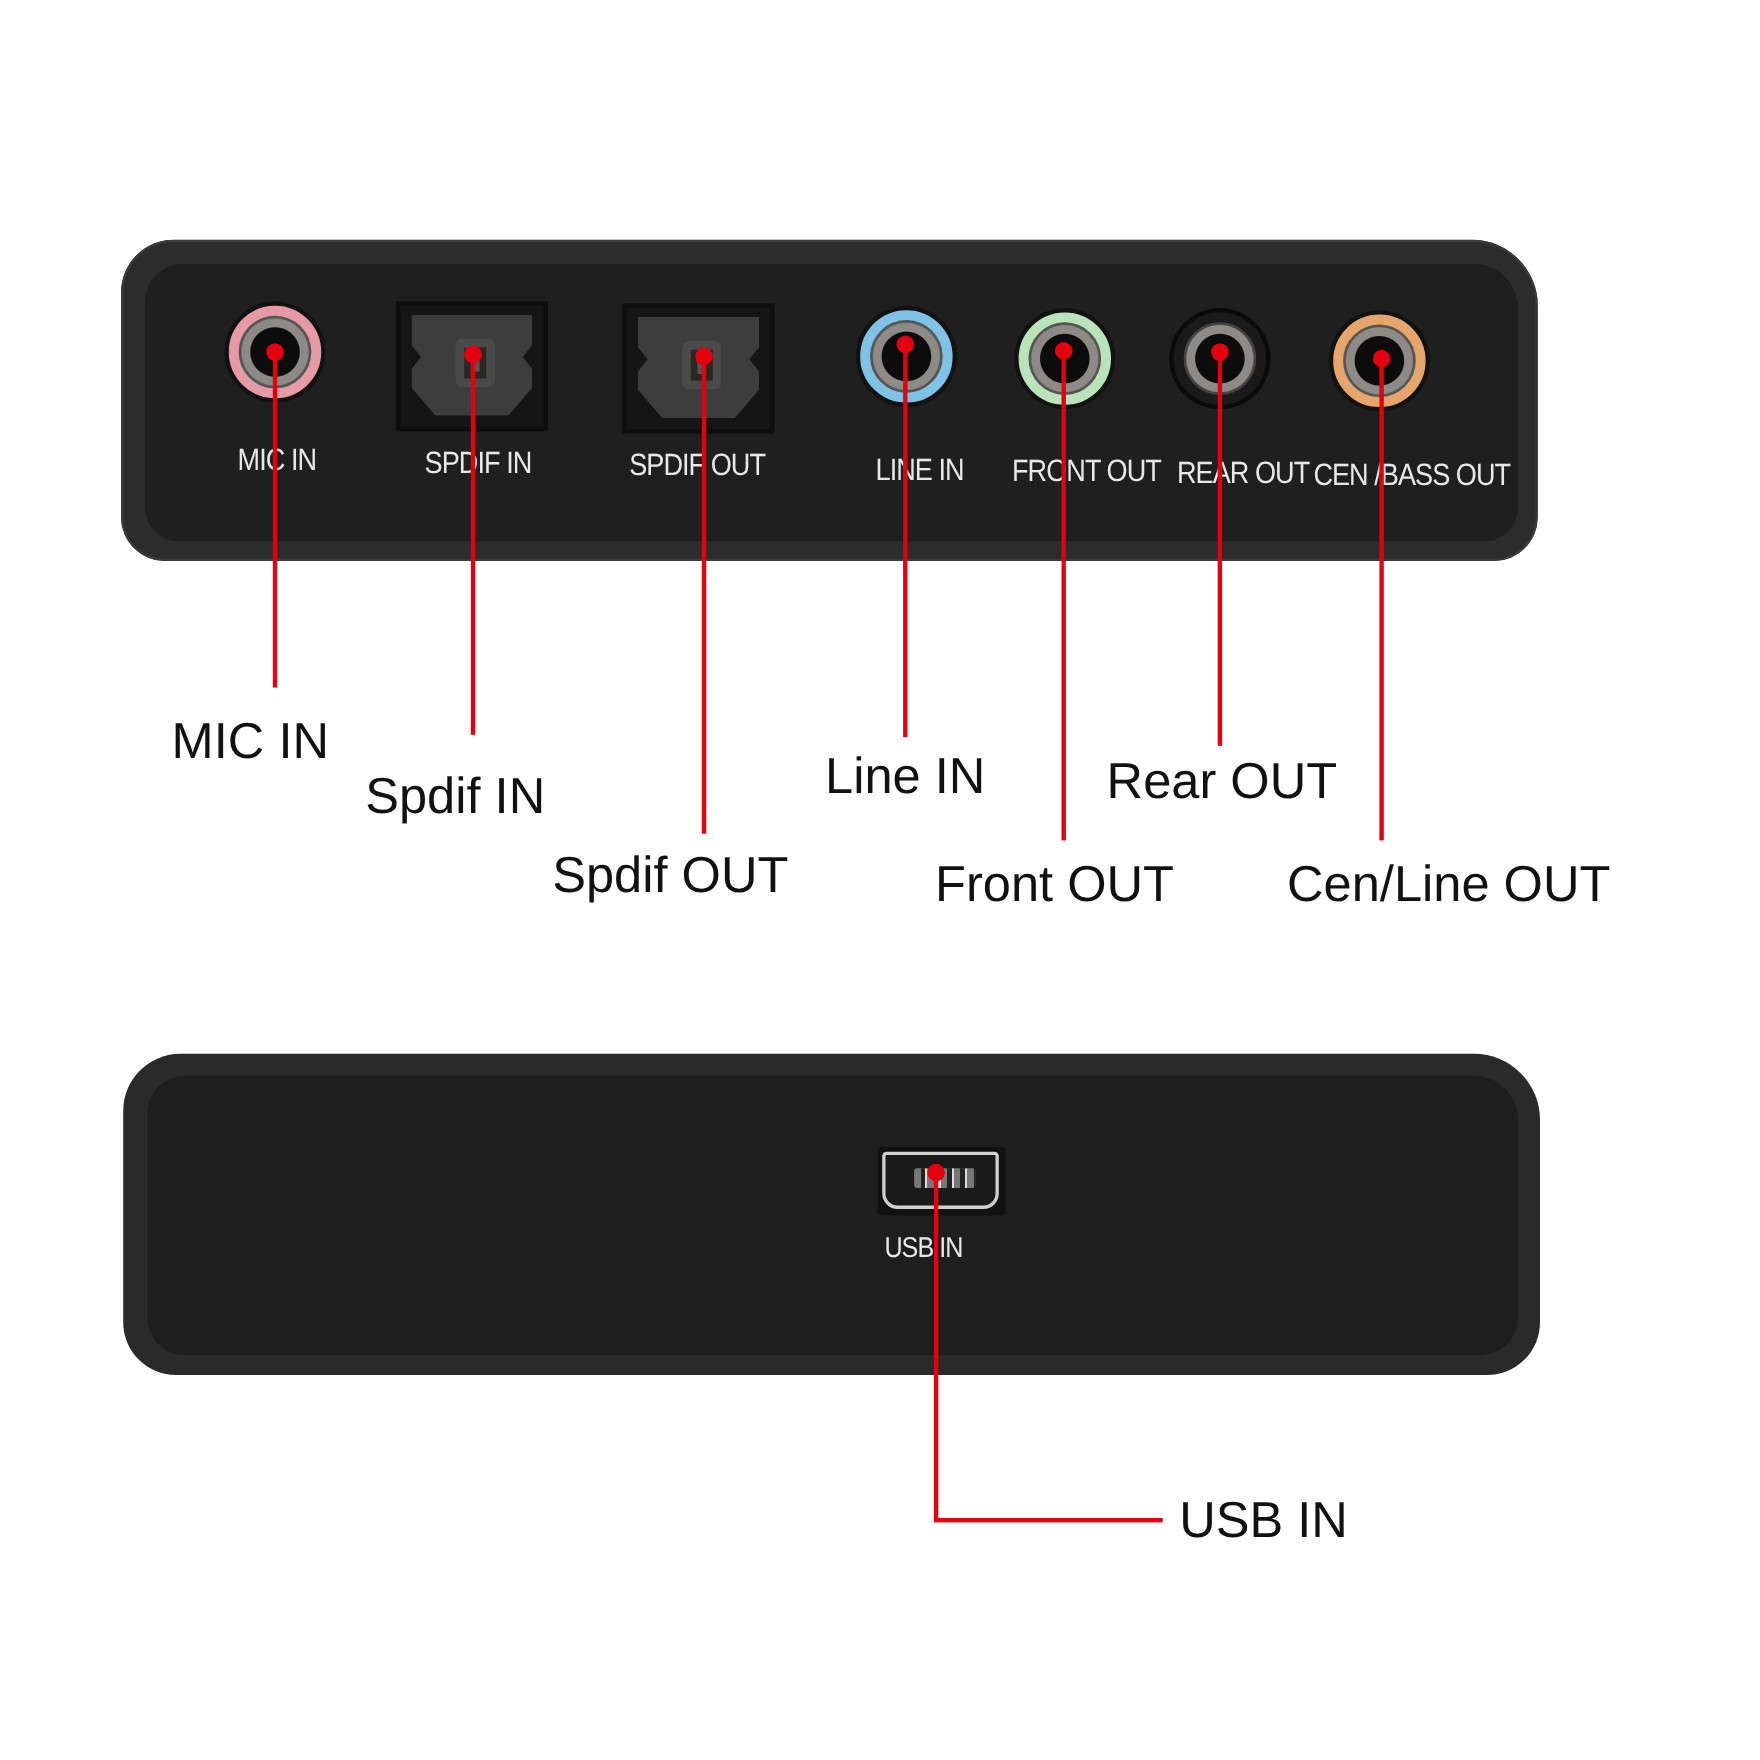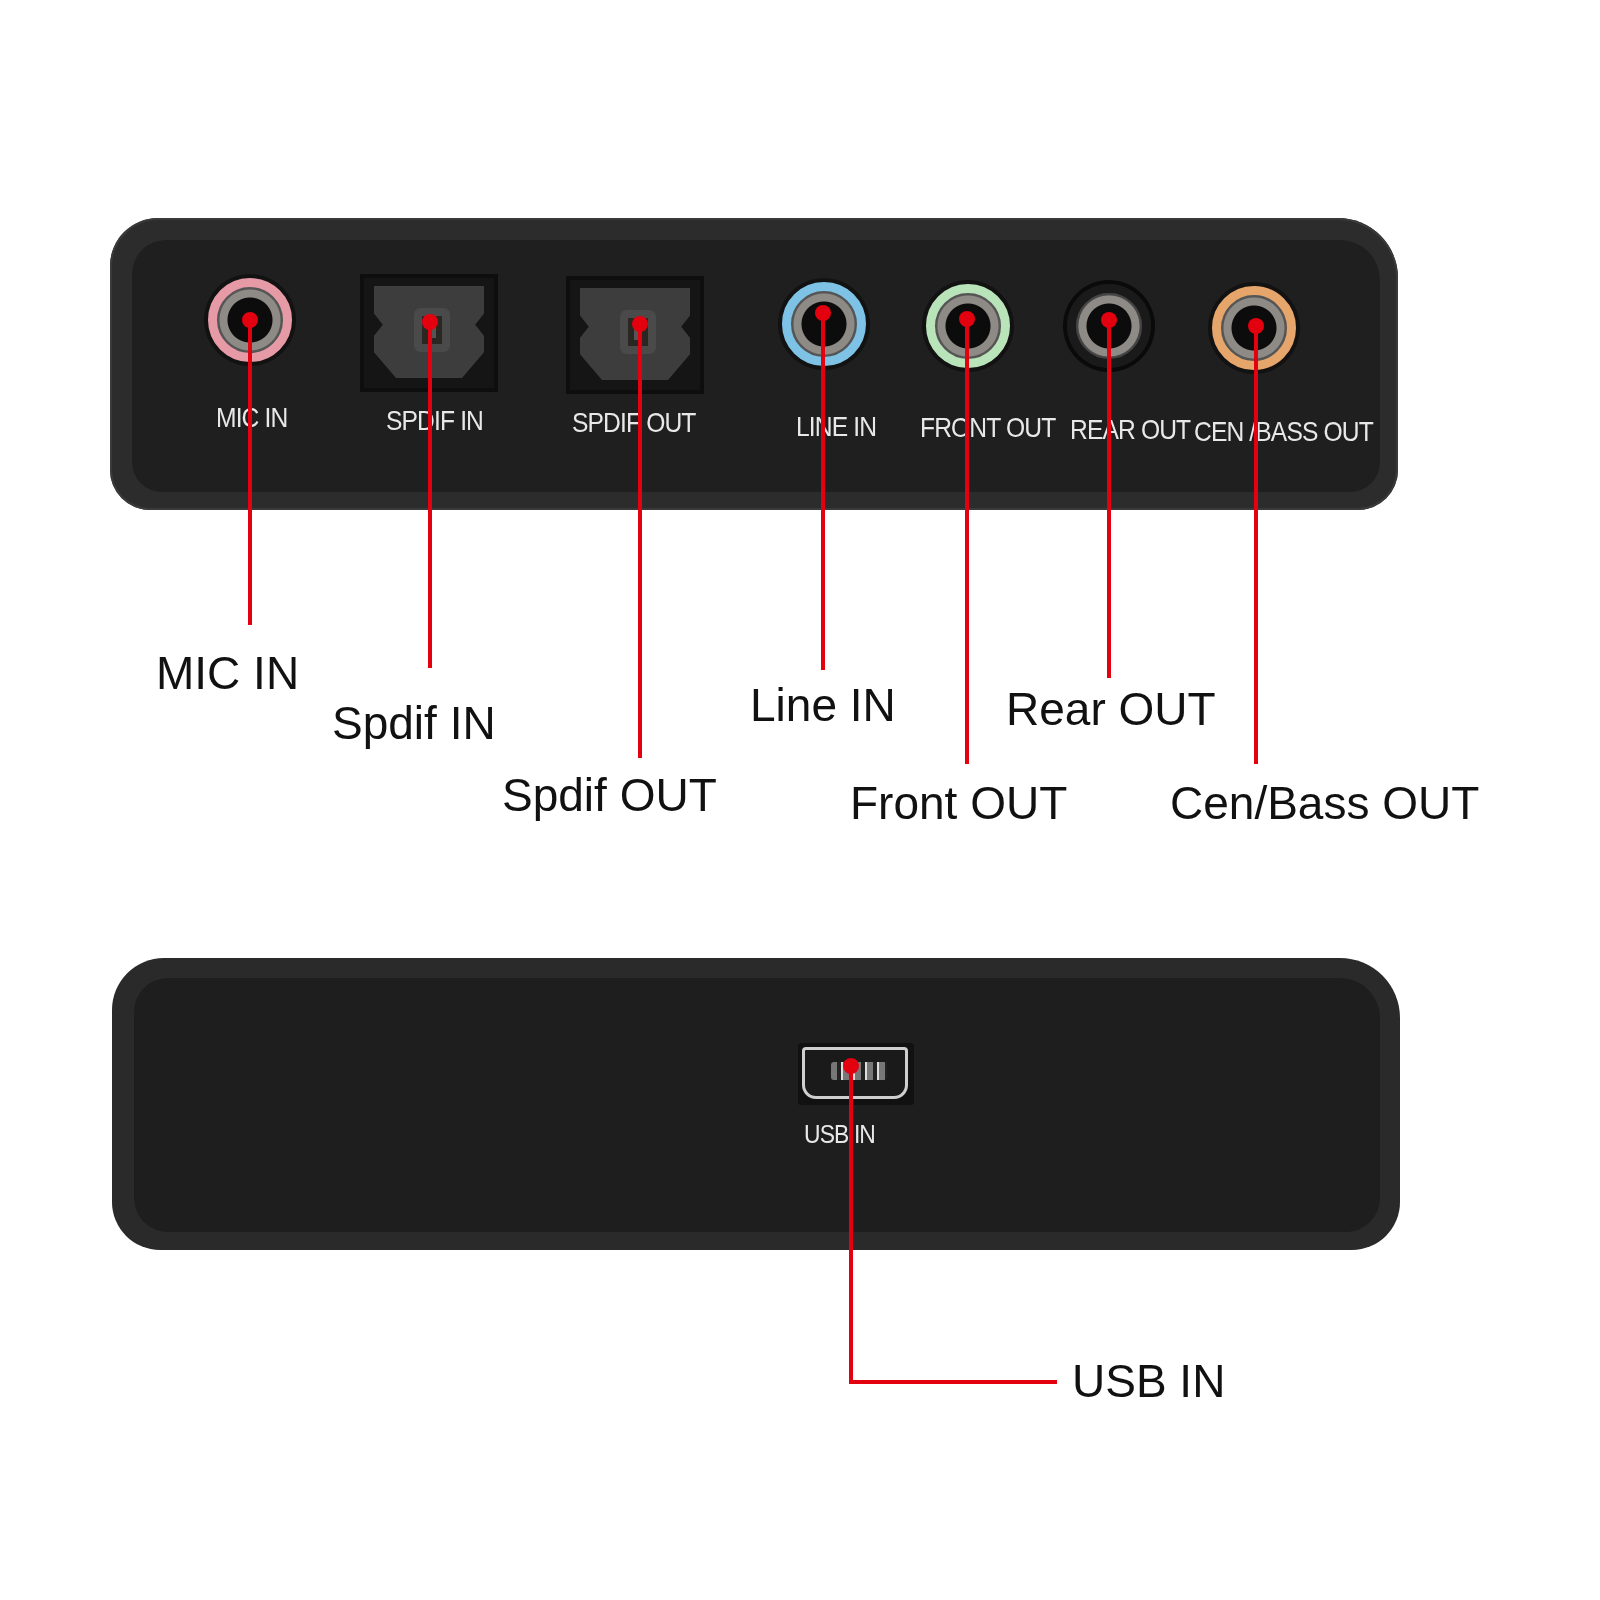--- a/index.html
+++ b/index.html
@@ -130,18 +130,18 @@
 <div class="abs dot" style="left:967px;top:319px;"></div>
 <div class="abs vline" style="left:967px;top:319px;height:445px;"></div>
 <div class="abs callout-label" style="left:850px;top:780px;">Front OUT</div>
 
 <div class="abs dot" style="left:1109px;top:320px;"></div>
 <div class="abs vline" style="left:1109px;top:320px;height:358px;"></div>
 <div class="abs callout-label" style="left:1006px;top:686px;">Rear OUT</div>
 
 <div class="abs dot" style="left:1256px;top:326px;"></div>
 <div class="abs vline" style="left:1256px;top:326px;height:438px;"></div>
-<div class="abs callout-label" style="left:1170px;top:780px;">Cen/Bass OUT</div>
+<div class="abs callout-label" style="left:1170px;top:780px;">Cen/Line OUT</div>
 
 <div class="abs dot" style="left:851px;top:1066px;"></div>
 <div class="abs vline" style="left:851px;top:1066px;height:316px;"></div>
 <div class="abs hline" style="left:849px;top:1382px;width:208px;"></div>
 <div class="abs callout-label" style="left:1072px;top:1358px;">USB IN</div>
 
 </body></html>

